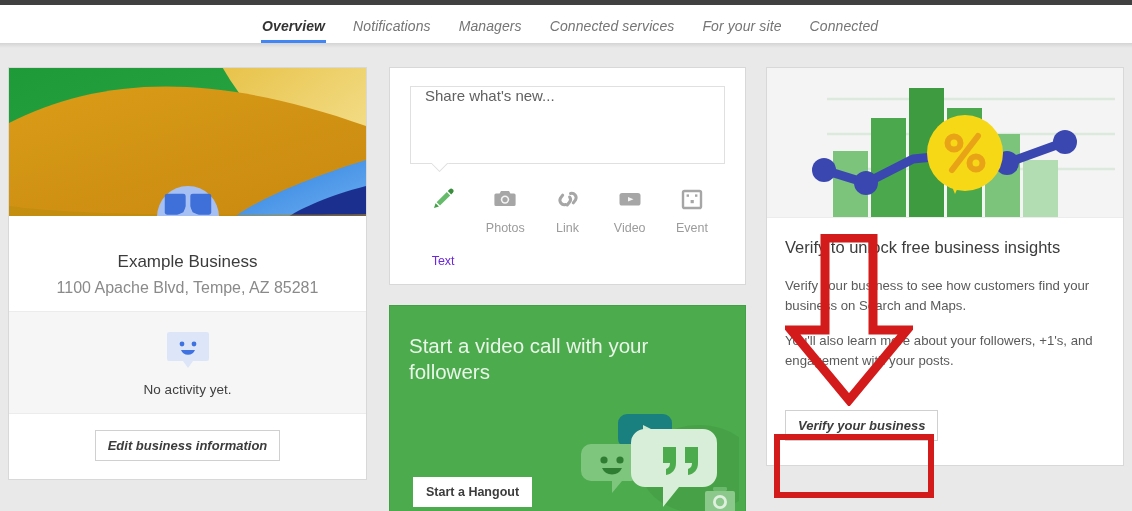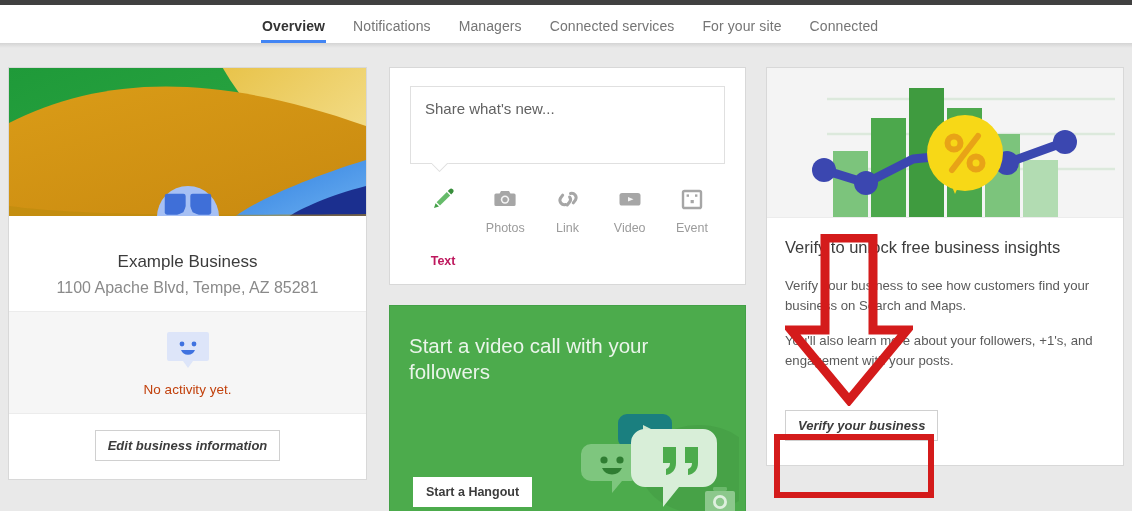--- a/index.html
+++ b/index.html
@@ -15,21 +15,21 @@
   .topbar-dark {
     position: absolute; left: 0; top: 0; width: 1132px; height: 5px;
     background: #404040;
   }
   .navwrap {
     position: absolute; left: 0; top: 5px; width: 1132px; height: 38px;
     background: #ffffff;
   }
   .tabs {
     position: absolute; left: 248px; top: 5px; height: 47px;
-    display: flex; align-items: flex-start;
+    display: flex; align-items: flex-start; font-style: italic;
   }
   .tab {
     font-size: 14px; color: #757575; padding: 13px 14px 0 14px;
     height: 38px; position: relative; white-space: nowrap; cursor: pointer;
     letter-spacing: .1px;
   }
   .tab.active { color: #333333; font-weight: bold; }
   .tab.active::after {
     content: ""; position: absolute; left: 13px; right: 13px; bottom: 0;
     height: 3px; background: #4285f4;
@@ -56,49 +56,49 @@
     background: #a6c0f4; display: flex; align-items: center; justify-content: center;
   }
   .biz-ident { padding: 36px 10px 14px; text-align: center; background: #fff; }
   .biz-name { font-size: 17px; color: #3c3c3c; margin-bottom: 7px; }
   .biz-addr { font-size: 16px; color: #8a8a8a; }
   .activity {
     background: #f6f6f6; border-top: 1px solid #ececec; border-bottom: 1px solid #ececec;
     padding: 18px 0 16px; text-align: center;
   }
   .bubble-icon { display: block; margin: 0 auto 12px; }
-  .activity-text { font-size: 13.5px; color: #c2410c; }
+  .activity-text { font-size: 13.5px; color: #404040; }
   .edit-row { padding: 16px 0 18px; text-align: center; background: #fff; }
   .btn {
     display: inline-block; background: #fff; border: 1px solid #d0d0d0;
     color: #3c3c3c; font-size: 13px; font-weight: bold; padding: 7px 12px;
     cursor: pointer; font-family: "Liberation Sans", sans-serif; font-style: italic;
   }
 
   
   .share-card { padding: 18px 20px 10px; }
   .share-box {
     border: 1px solid #e0e0e0; background: #fff; height: 78px;
-    padding: 13px 14px; position: relative;
+    padding: 0 14px; position: relative;
   }
   .share-ph { font-size: 15px; color: #616161; }
   .share-tail {
     position: absolute; left: 21px; bottom: -9px; width: 18px; height: 9px;
     overflow: hidden;
   }
   .share-tail::before {
     content: ""; position: absolute; left: 0; top: -9px; width: 13px; height: 13px;
     background: #fff; border: 1px solid #e0e0e0; transform: rotate(45deg);
     transform-origin: center;
   }
   .share-icons { display: flex; padding: 20px 2px 6px; }
   .share-item { flex: 1; text-align: center; cursor: pointer; }
   .share-item .glyph { height: 30px; display: flex; align-items: center; justify-content: center; }
   .share-item .lbl { font-size: 12.5px; color: #9b9b9b; margin-top: 7px; }
-  .share-item.active .lbl { color: #be185d; font-weight: bold; margin-top: 40px; }
+  .share-item.active .lbl { color: #6d28d9; font-weight: normal; margin-top: 40px; }
 
   
   .hangout {
     position: relative; height: 225px; background: #4ca A; background: #4caf50;
     overflow: hidden; border: 1px solid #43a047;
   }
   .hangout-inner { position: absolute; inset: 0; background: #4cab4c; }
   .hangout-title {
     position: absolute; left: 19px; top: 27px; right: 12px;
     font-size: 20.5px; color: #eaf5ea; line-height: 1.25;

